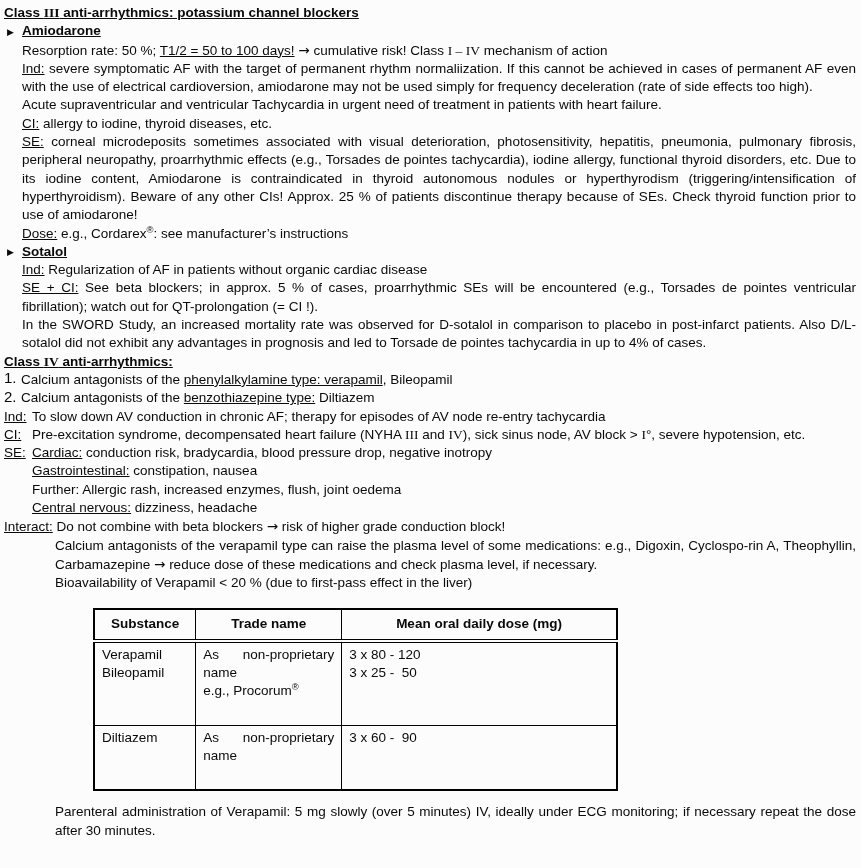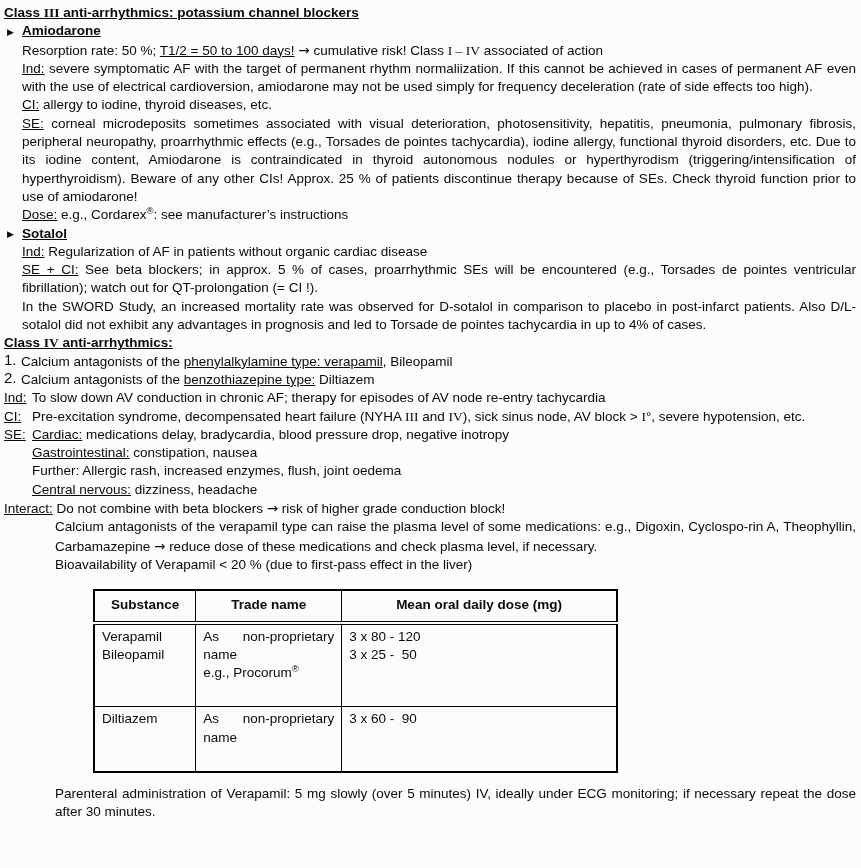--- a/index.html
+++ b/index.html
@@ -54,35 +54,36 @@
   table.tbl td p{margin:0;}
   .pre{white-space:pre;text-align:center;}
 </style>
 </head>
 <body>
 
 <div id="page">
   <div id="doc">
       <div class="blk p0"><span class="bu">Class </span><span class="bu sr">III</span><span class="bu"> anti-arrhythmics: potassium channel blockers</span></div>
       <div class="blk bullet"><span class="tri">▶</span><span class="bu">Amiodarone</span></div>
-      <div class="blk p1"><span>Resorption rate: 50 %; </span><span class="u">T1/2 = 50 to 100 days!</span><span> </span><span class="ar">→</span><span> cumulative risk! Class </span><span class="sr">I – IV</span><span> associated of action</span></div>
+      <div class="blk p1"><span>Resorption rate: 50 %; </span><span class="u">T1/2 = 50 to 100 days!</span><span> </span><span class="ar">→</span><span> cumulative risk! Class </span><span class="sr">I – IV</span><span> mechanism of action</span></div>
       <div class="blk p1 just"><span class="u">Ind:</span><span> severe symptomatic AF with the target of permanent rhythm normaliization. If this cannot be achieved in cases of permanent AF even with the use of electrical cardioversion, amiodarone may not be used simply for frequency deceleration (rate of side effects too high).</span></div>
+      <div class="blk p1 just"><span>Acute supraventricular and ventricular Tachycardia in urgent need of treatment in patients with heart failure.</span></div>
       <div class="blk p1"><span class="u">CI:</span><span> allergy to iodine, thyroid diseases, etc.</span></div>
       <div class="blk p1 just"><span class="u">SE:</span><span> corneal microdeposits sometimes associated with visual deterioration, photosensitivity, hepatitis, pneumonia, pulmonary fibrosis, peripheral neuropathy, proarrhythmic effects (e.g., Torsades de pointes tachycardia), iodine allergy, functional thyroid disorders, etc. Due to its iodine content, Amiodarone is contraindicated in thyroid autonomous nodules or hyperthyrodism (triggering/intensification of hyperthyroidism). Beware of any other CIs! Approx. 25 % of patients discontinue therapy because of SEs. Check thyroid function prior to use of amiodarone!</span></div>
       <div class="blk p1"><span class="u">Dose:</span><span> e.g., Cordarex</span><sup>®</sup><span>: see manufacturer’s instructions</span></div>
       <div class="blk bullet"><span class="tri">▶</span><span class="bu">Sotalol</span></div>
       <div class="blk p1"><span class="u">Ind:</span><span> Regularization of AF in patients without organic cardiac disease</span></div>
       <div class="blk p1 just"><span class="u">SE + CI:</span><span> See beta blockers; in approx. 5 % of cases, proarrhythmic SEs will be encountered (e.g., Torsades de pointes ventricular fibrillation); watch out for QT-prolongation (= CI !).</span></div>
       <div class="blk p1 just"><span>In the SWORD Study, an increased mortality rate was observed for D-sotalol in comparison to placebo in post-infarct patients. Also D/L-sotalol did not exhibit any advantages in prognosis and led to Torsade de pointes tachycardia in up to 4% of cases.</span></div>
       <div class="blk p0"><span class="bu">Class </span><span class="bu sr">IV</span><span class="bu"> anti-arrhythmics:</span></div>
       <div class="blk num"><span class="lab">1.</span><span>Calcium antagonists of the </span><span class="u">phenylalkylamine type: verapamil</span><span>, Bileopamil</span></div>
       <div class="blk num"><span class="lab">2.</span><span>Calcium antagonists of the </span><span class="u">benzothiazepine type:</span><span> Diltiazem</span></div>
       <div class="blk hang"><span class="lab"><span class="u">Ind:</span></span><span>To slow down AV conduction in chronic AF; therapy for episodes of AV node re-entry tachycardia</span></div>
       <div class="blk hang just"><span class="lab"><span class="u">CI:</span></span><span>Pre-excitation syndrome, decompensated heart failure (NYHA </span><span class="sr">III</span><span> and </span><span class="sr">IV</span><span>), sick sinus node, AV block &gt; </span><span class="sr">I</span><span>°, severe hypotension, etc.</span></div>
-      <div class="blk hang"><span class="lab"><span class="u">SE:</span></span><span class="u">Cardiac:</span><span> medications delay, bradycardia, blood pressure drop, negative inotropy</span></div>
+      <div class="blk hang"><span class="lab"><span class="u">SE:</span></span><span class="u">Cardiac:</span><span> conduction risk, bradycardia, blood pressure drop, negative inotropy</span></div>
       <div class="blk p2"><span class="u">Gastrointestinal:</span><span> constipation, nausea</span></div>
       <div class="blk p2"><span>Further: Allergic rash, increased enzymes, flush, joint oedema</span></div>
       <div class="blk p2"><span class="u">Central nervous:</span><span> dizziness, headache</span></div>
       <div class="blk p0"><span class="u">Interact:</span><span> Do not combine with beta blockers </span><span class="ar">→</span><span> risk of higher grade conduction block!</span></div>
       <div class="blk p3 just"><span>Calcium antagonists of the verapamil type can raise the plasma level of some medications: e.g., Digoxin, Cyclospo-rin A, Theophyllin, Carbamazepine </span><span class="ar">→</span><span> reduce dose of these medications and check plasma level, if necessary.</span></div>
       <div class="blk p3"><span>Bioavailability of Verapamil &lt; 20 % (due to first-pass effect in the liver)</span></div>
       <table class="tbl">
         <colgroup>
           <col style="width: 79px;">
           <col style="width: 146px;">

